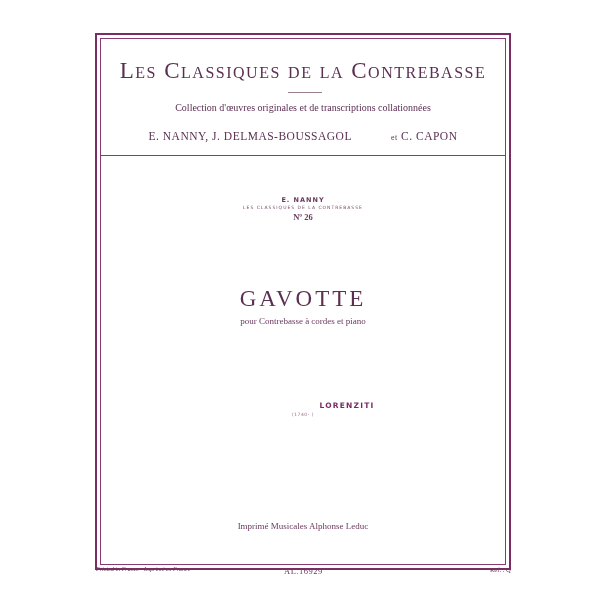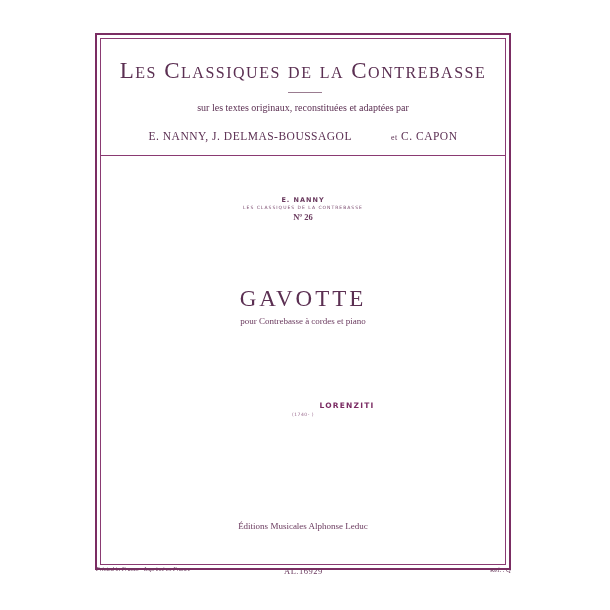--- a/index.html
+++ b/index.html
@@ -60,37 +60,37 @@
 
 <div>
   <div class="frame-outer"></div>
   <div class="frame-inner"></div>
   <div class="header-rule"></div>
 
   <div class="center series-title">Les Classiques de la Contrebasse</div>
   <div class="short-rule"></div>
 
   <div class="center collection">
-    <div>sur les textes originaux, reconstituées et adaptées par</div>
+    <div>Collection d'œuvres originales et de transcriptions collationnées</div>
   </div>
 
   <div class="center editors">
     <span>E. NANNY, J. DELMAS-BOUSSAGOL</span>
     <span class="et">et</span>
     <span>C. CAPON</span>
   </div>
 
   <div class="center author-small">E. NANNY</div>
   <div class="center series-small">LES CLASSIQUES DE LA CONTREBASSE</div>
   <div class="center number-small">Nº 26</div>
 
   <div class="center work-title">GAVOTTE</div>
   <div class="center work-sub">pour Contrebasse à cordes et piano</div>
 
   <div class="center composer">LORENZITI</div>
   <div class="center composer-dates">(1740-     )</div>
 
-  <div class="center publisher">Éditions Musicales Alphonse Leduc</div>
+  <div class="center publisher">Imprimé Musicales Alphonse Leduc</div>
 
   <div class="footer printed">Printed in France - Imprimé en France</div>
   <div class="footer plate">AL.16929</div>
   <div class="footer ref">Réf. : Q</div>
 </div>
 
 </body></html>

